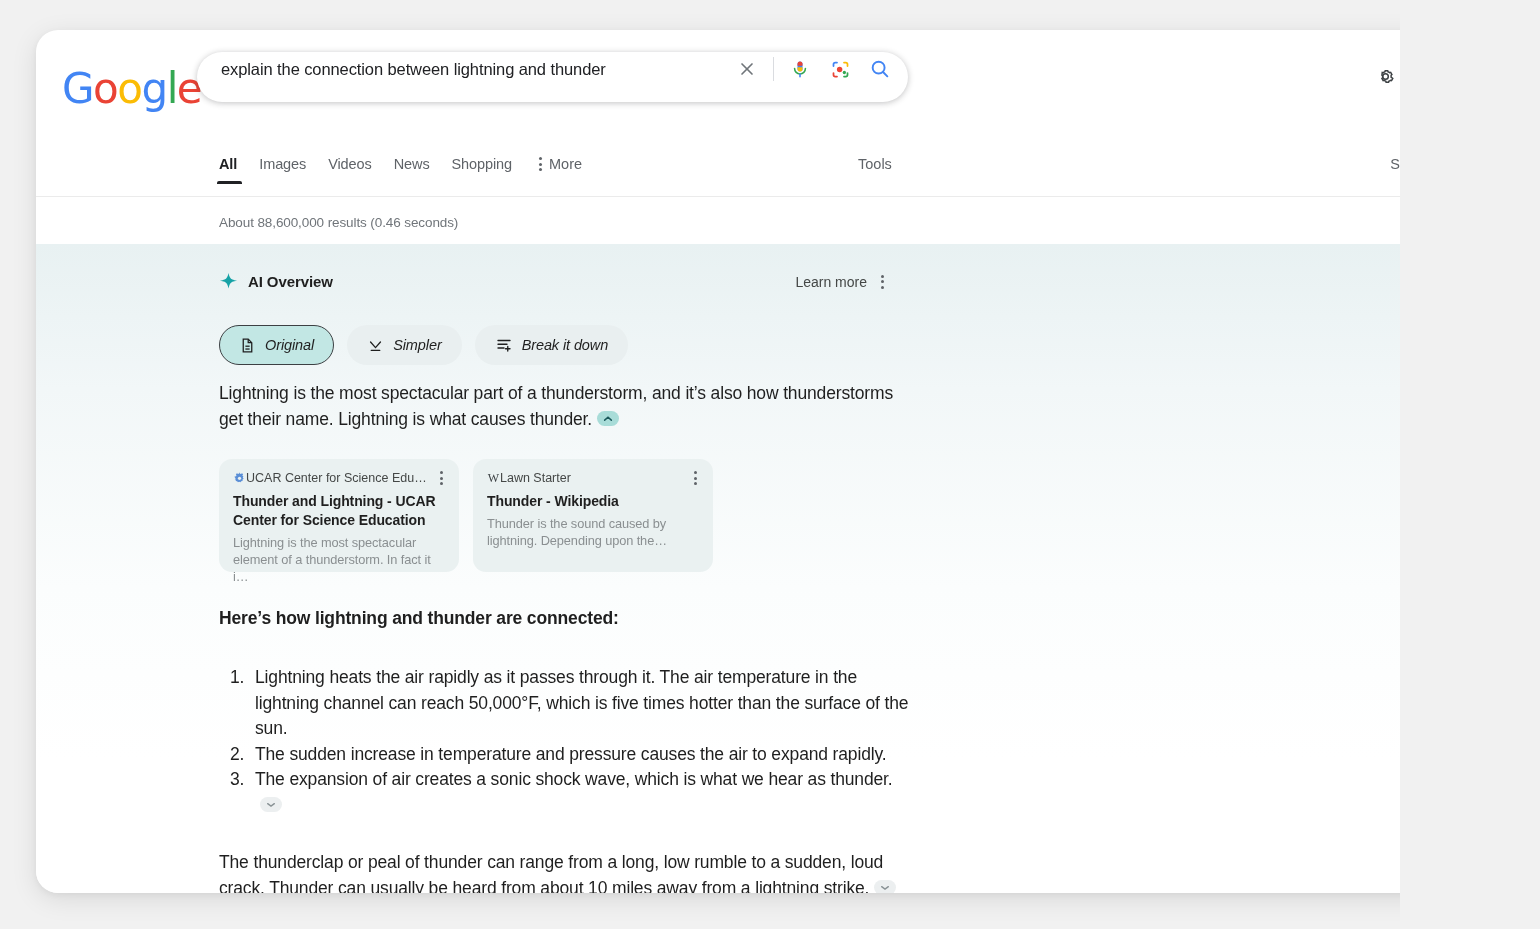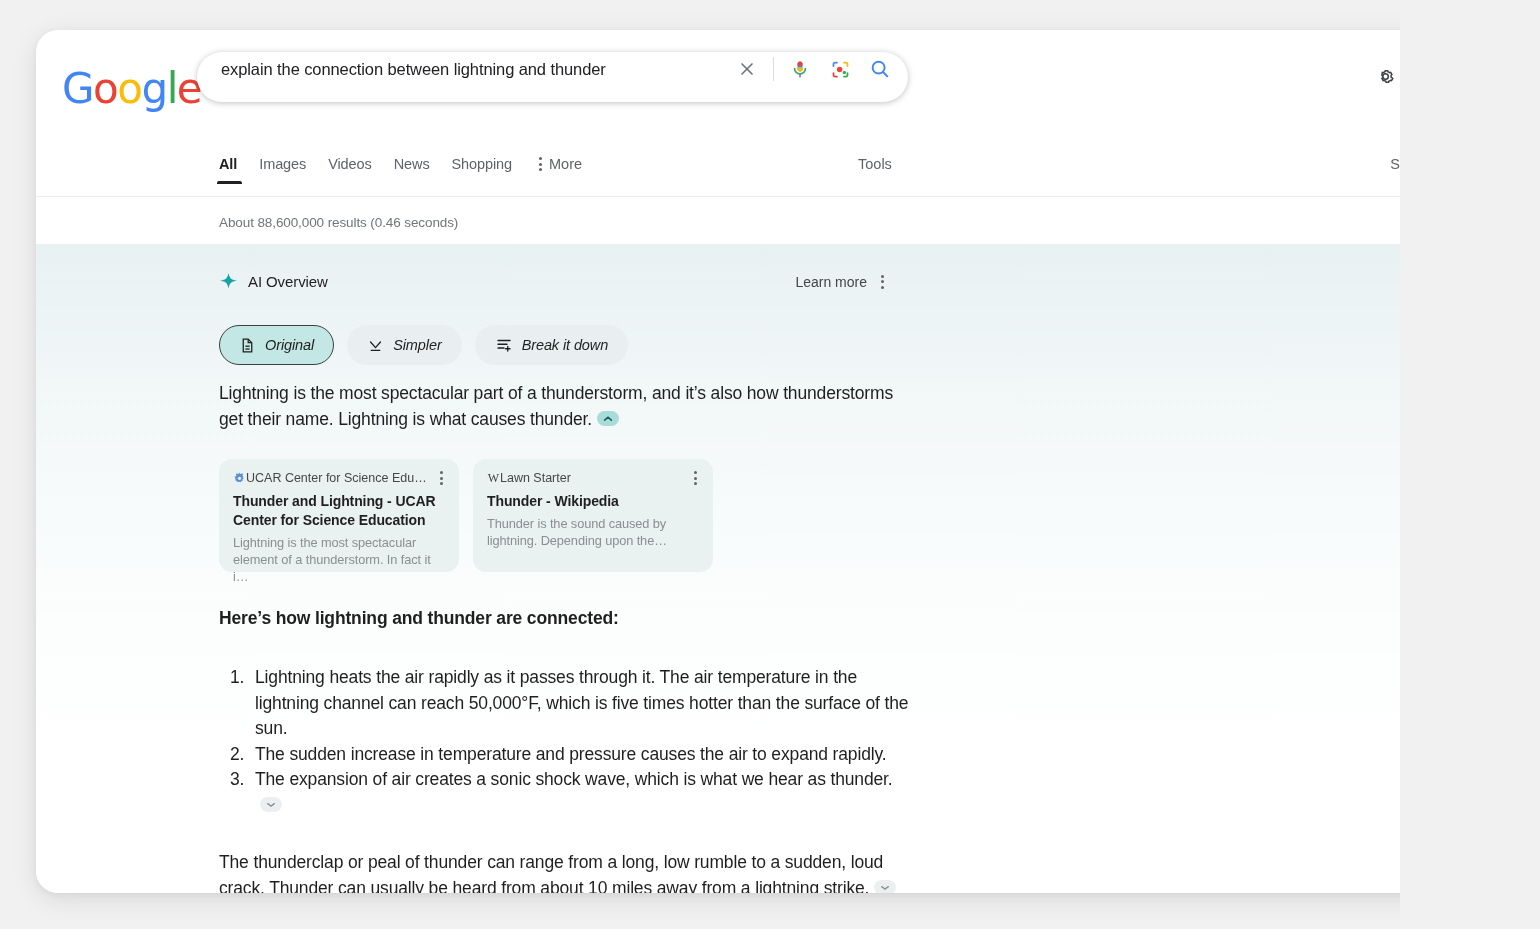--- a/index.html
+++ b/index.html
@@ -220,21 +220,21 @@
     align-items: center;
     width: 665px;
   }
   .ai-sparkle {
     width: 19px; height: 19px;
     flex: 0 0 auto;
     margin-right: 10px;
   }
   .ai-title {
     font-size: 15px;
-    font-weight: 400;
+    font-weight: 700;
     color: #1f1f1f;
     letter-spacing: -0.1px;
   }
   .ai-head-right {
     margin-left: auto;
     display: flex;
     align-items: center;
     gap: 14px;
   }
   .learn-more {

